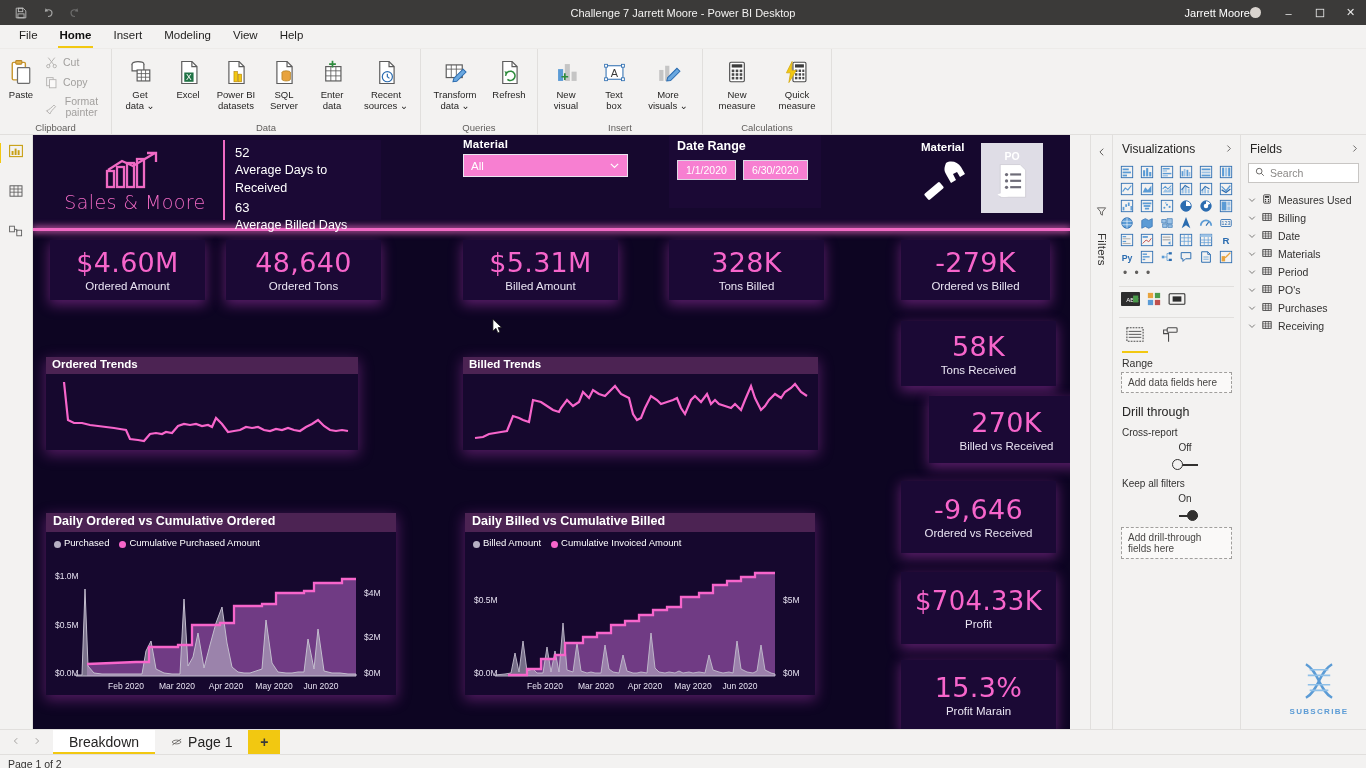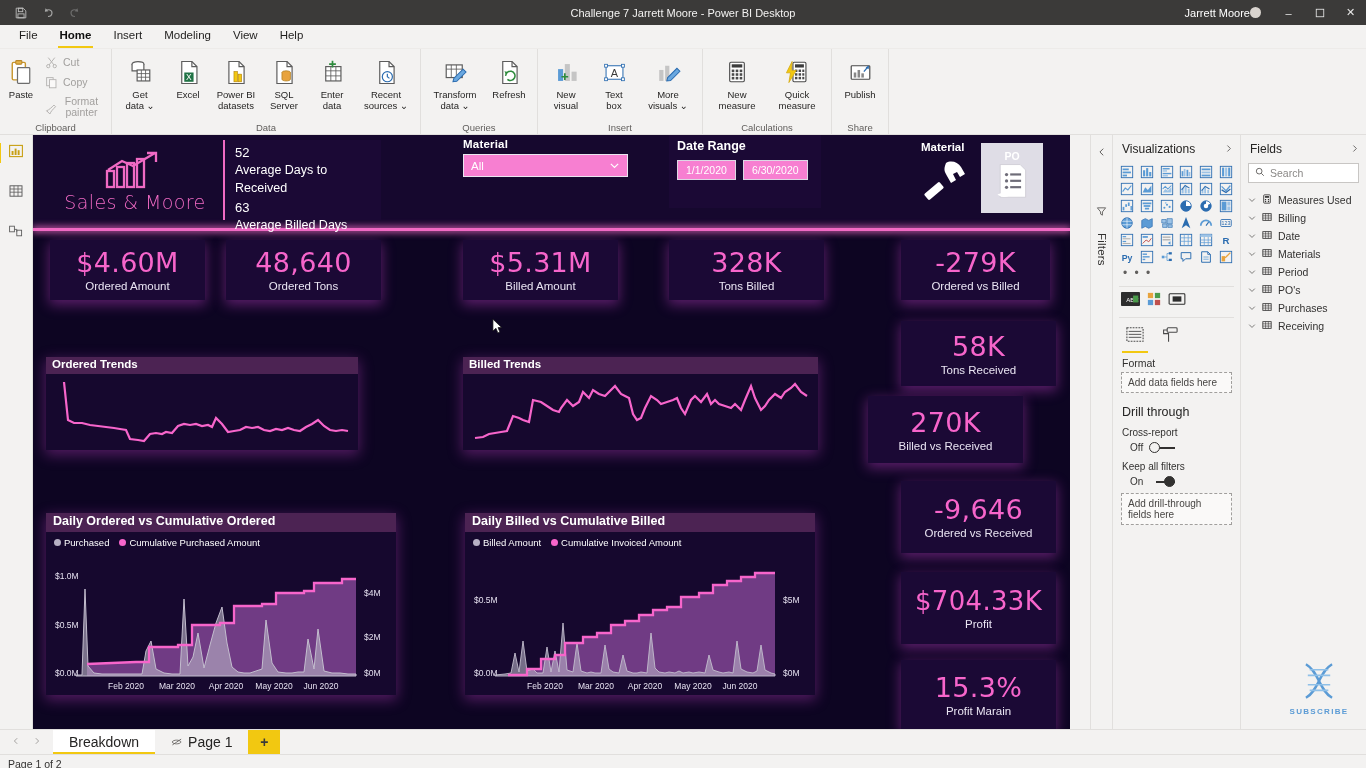--- a/index.html
+++ b/index.html
@@ -204,21 +204,21 @@
     box-shadow: 0 4px 13px 1px rgba(185,60,190,.4);
   }
   .combo-hdr {
     height: 19px; background: #4c2353; color: #fff;
     font-size: 12.5px; padding: 1px 0 0 7px; font-weight: bold;
   }
   .combo-legend {
     display: flex; gap: 10px; padding: 5px 0 0 8px;
     font-size: 9.5px; color: #fff; align-items: center;
   }
-  .lg { display: flex; align-items: center; gap: 3px; }
+  .lg { display: flex; align-items: flex-end; gap: 3px; }
   .dot { width: 7px; height: 7px; border-radius: 50%; display: inline-block; }
 
   
   .subscribe {
     position: absolute; right: 10px; bottom: 26px; width: 78px;
     text-align: center;
   }
   .sub-txt {
     color: #5b9bd5; font-size: 8px; font-weight: bold;
     letter-spacing: 1.3px; margin-top: 1px;
@@ -264,21 +264,21 @@
   }
   .wells-lbl { font-size: 10.5px; color: #323130; padding: 4px 0 3px 9px; }
   .dropzone {
     margin: 0 8px; border: 1px dashed #a19f9d; background: #faf9f8;
     font-size: 10px; color: #484644; padding: 4px 6px;
   }
   .drill-title { font-size: 12.5px; color: #252423; padding: 12px 0 6px 9px; }
   .drill-lbl { font-size: 10px; color: #323130; padding: 2px 0 2px 9px; }
   .toggle-row {
     display: flex; align-items: center; gap: 6px;
-    padding: 2px 0 6px 17px; font-size: 10px; color: #323130;
+    padding: 2px 0 6px 17px; font-size: 10px; color: #323130; flex-direction: column;
   }
   .tgl { width: 26px; height: 11px; position: relative; }
   .tgl .track {
     position: absolute; left: 7px; right: 0; top: 5px; height: 1.5px; background: #323130;
   }
   .tgl .knob {
     position: absolute; top: 0; width: 11px; height: 11px;
     border-radius: 50%; border: 1.5px solid #323130; background: #f3f2f1;
   }
   .tgl.on .knob { left: 15px; background: #323130; }
@@ -614,38 +614,20 @@
             <path d="M10 3 3 17h5l-2 12 9-15H9z" fill="#f2c811" stroke="#d6ab10" stroke-width="1"></path>
           </svg>
         </span>
         <span>Quick</span>
         <span>measure</span>
       </div>
     </div>
     <div class="rgroup-label">Calculations</div>
   </div>
 
-  <div class="rgroup">
-    <div class="rgroup-items">
-      <div class="rbtn">
-        <span class="gl">
-          <svg viewBox="0 0 32 32" width="27" height="27">
-            <rect x="5" y="8" width="22" height="16" rx="1" fill="#fff" stroke="#4a4a4a" stroke-width="1.4"></rect>
-            <rect x="8" y="16" width="3" height="6" fill="#888"></rect>
-            <rect x="12.5" y="13" width="3" height="9" fill="#888"></rect>
-            <rect x="17" y="17" width="3" height="5" fill="#888"></rect>
-            <path d="M20 15 25 9" stroke="#2b6cb0" stroke-width="1.6" fill="none"></path>
-            <path fill="#2b6cb0" d="M26.2 7.6 25.6 12l-3.5-2z"></path>
-          </svg>
-        </span>
-        <span>Publish</span>
-      </div>
-    </div>
-    <div class="rgroup-label">Share</div>
-  </div>
 </div>
 
 <div class="body-row">
 
   <div class="leftrail">
     <div class="railbtn active">
       <span>
         <svg viewBox="0 0 20 20" width="16" height="16">
           <rect x="2" y="3" width="16" height="14" fill="none" stroke="#c8a014" stroke-width="1.4"></rect>
           <rect x="4.5" y="10" width="2.4" height="5" fill="#c8a014"></rect>
@@ -769,21 +751,21 @@
       </div>
       <div class="kpi" style="left:868px;top:105px;width:149px;height:60px;">
         <div class="kpi-val">-279K</div>
         <div class="kpi-lbl">Ordered vs Billed</div>
       </div>
 
       <div class="kpi" style="left:868px;top:186px;width:155px;height:65px;">
         <div class="kpi-val">58K</div>
         <div class="kpi-lbl">Tons Received</div>
       </div>
-      <div class="kpi" style="left:835px;top:261px;width:155px;height:67px;">
+      <div class="kpi" style="left:896px;top:261px;width:155px;height:67px;">
         <div class="kpi-val">270K</div>
         <div class="kpi-lbl">Billed vs Received</div>
       </div>
       <div class="kpi" style="left:868px;top:346px;width:155px;height:72px;">
         <div class="kpi-val">-9,646</div>
         <div class="kpi-lbl">Ordered vs Received</div>
       </div>
       <div class="kpi big" style="left:868px;top:437px;width:155px;height:72px;">
         <div class="kpi-val">$704.33K</div>
         <div class="kpi-lbl">Profit</div>
@@ -1213,21 +1195,21 @@
           <path d="M4 6h14M4 9.3h14M4 12.6h14" stroke="#4a4a4a" stroke-width="1"></path>
         </svg>
       </span>
       <span class="fw-ico">
         <svg viewBox="0 0 22 20" width="20" height="18">
           <rect x="9" y="2" width="11" height="5" rx="1" fill="none" stroke="#4a4a4a" stroke-width="1.2"></rect>
           <path d="M9 4.5H5v4h5.5v9" fill="none" stroke="#4a4a4a" stroke-width="1.2"></path>
         </svg>
       </span>
     </div>
-    <div class="wells-lbl">Format</div>
+    <div class="wells-lbl">Range</div>
     <div class="dropzone">Add data fields here</div>
 
     <div class="drill-title">Drill through</div>
     <div class="drill-lbl">Cross-report</div>
     <div class="toggle-row">
       <span>Off</span>
       <span class="tgl off">
           <span class="track"></span>
           <span class="knob"></span>
         </span>

